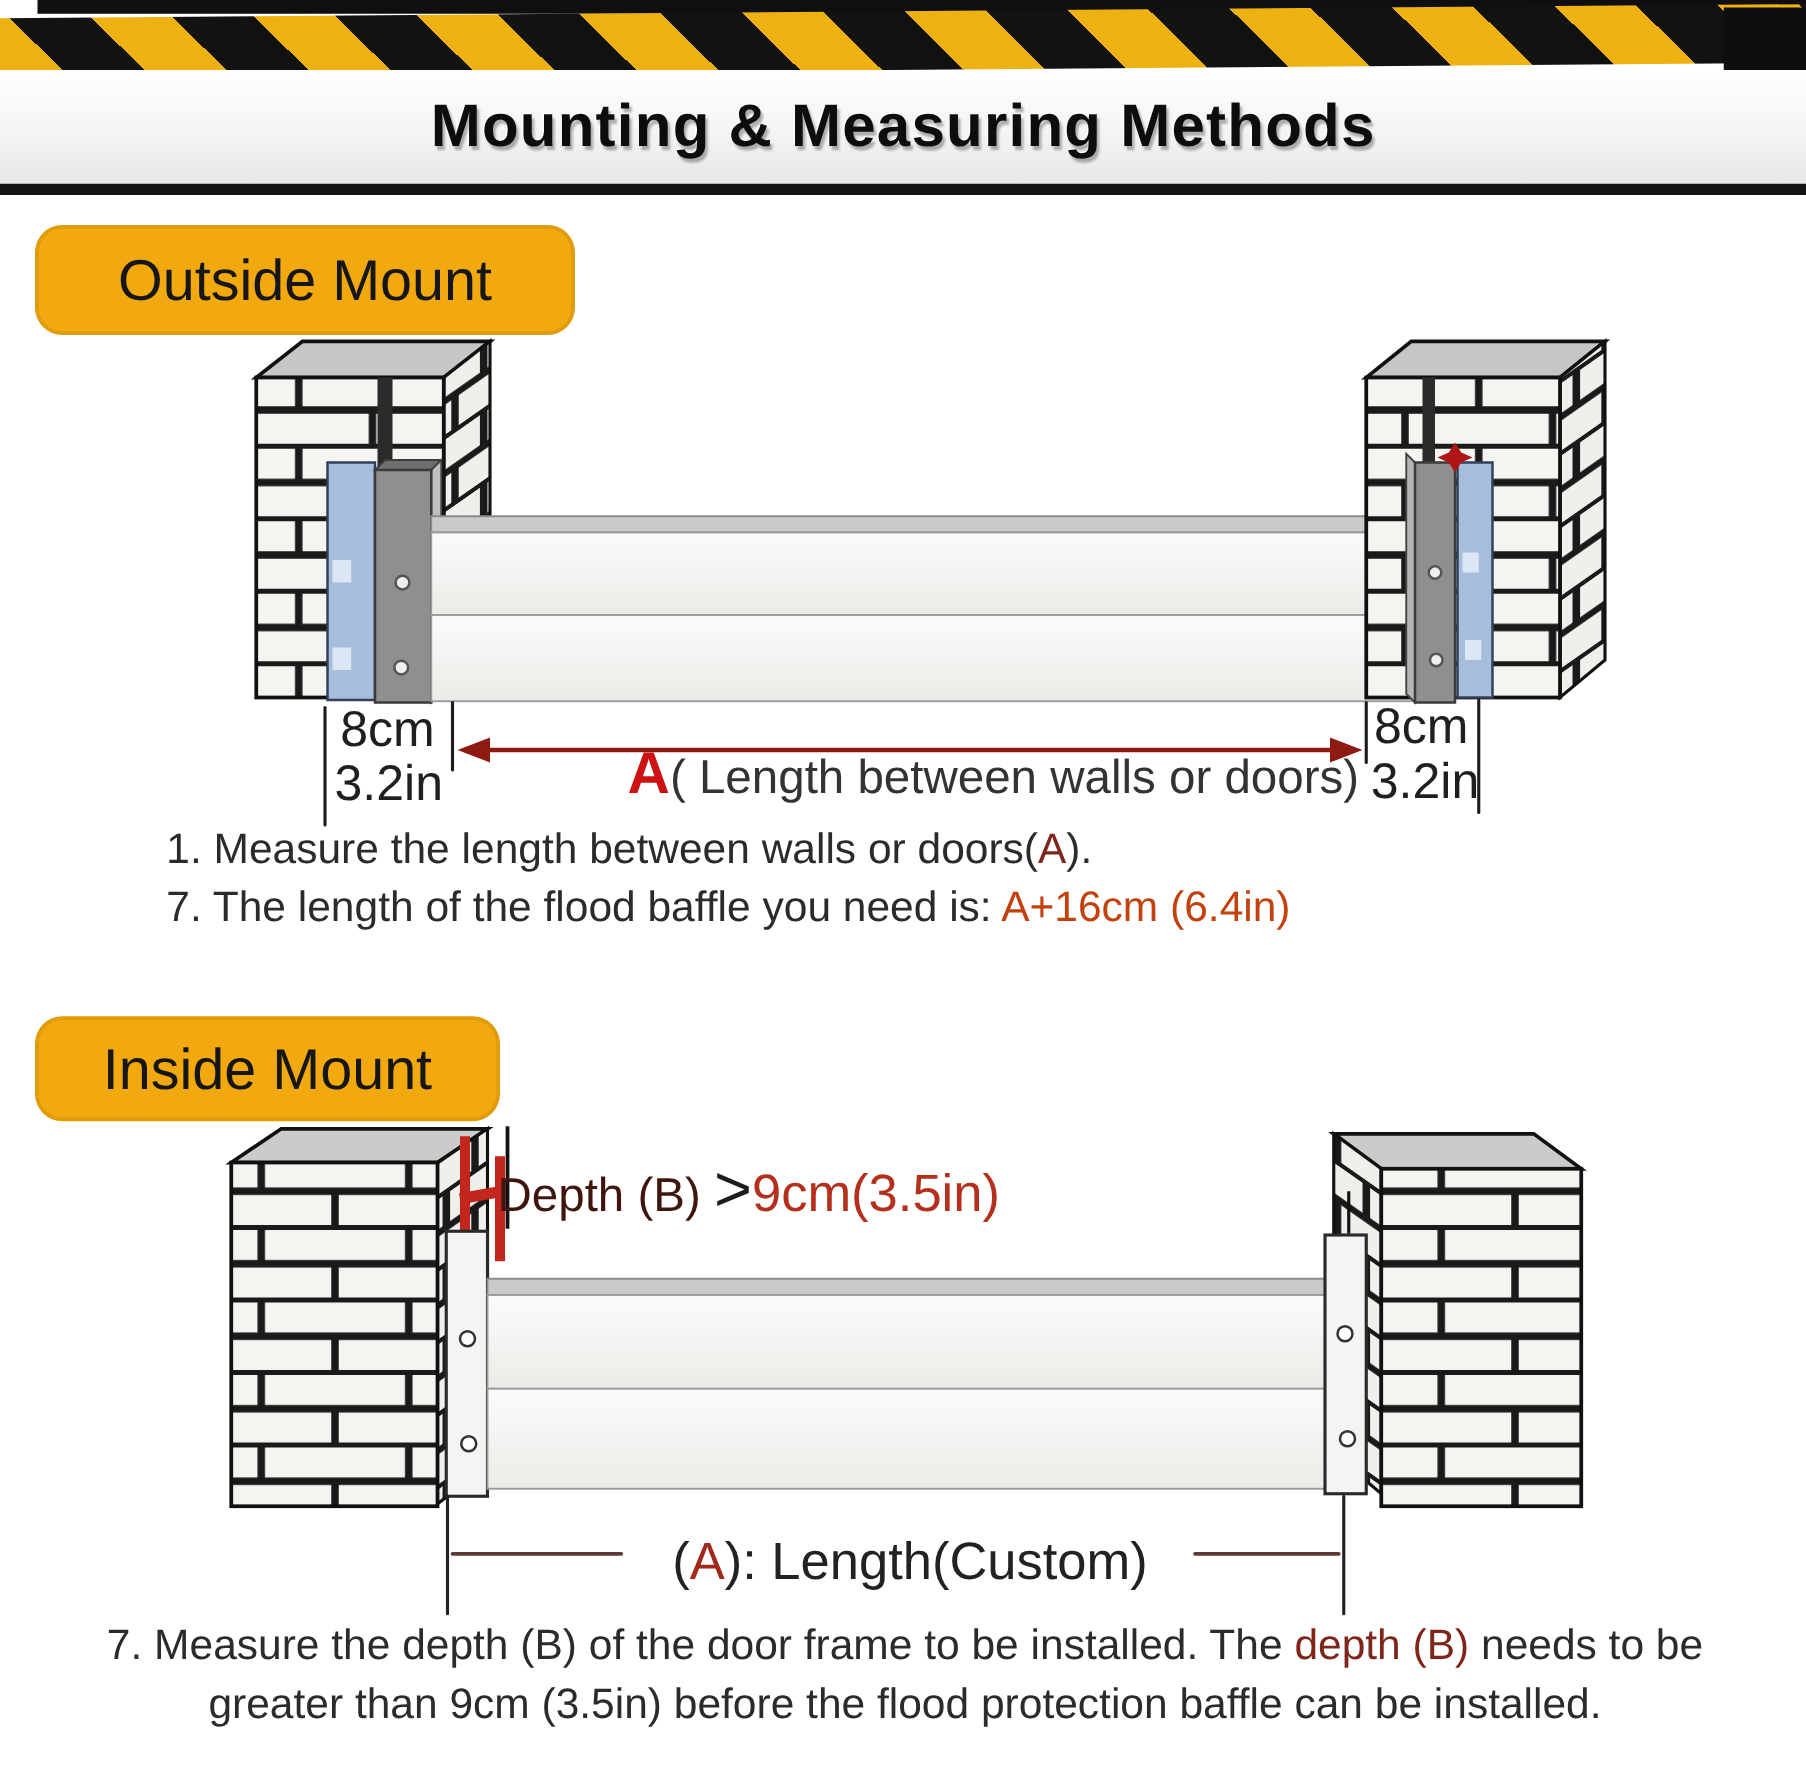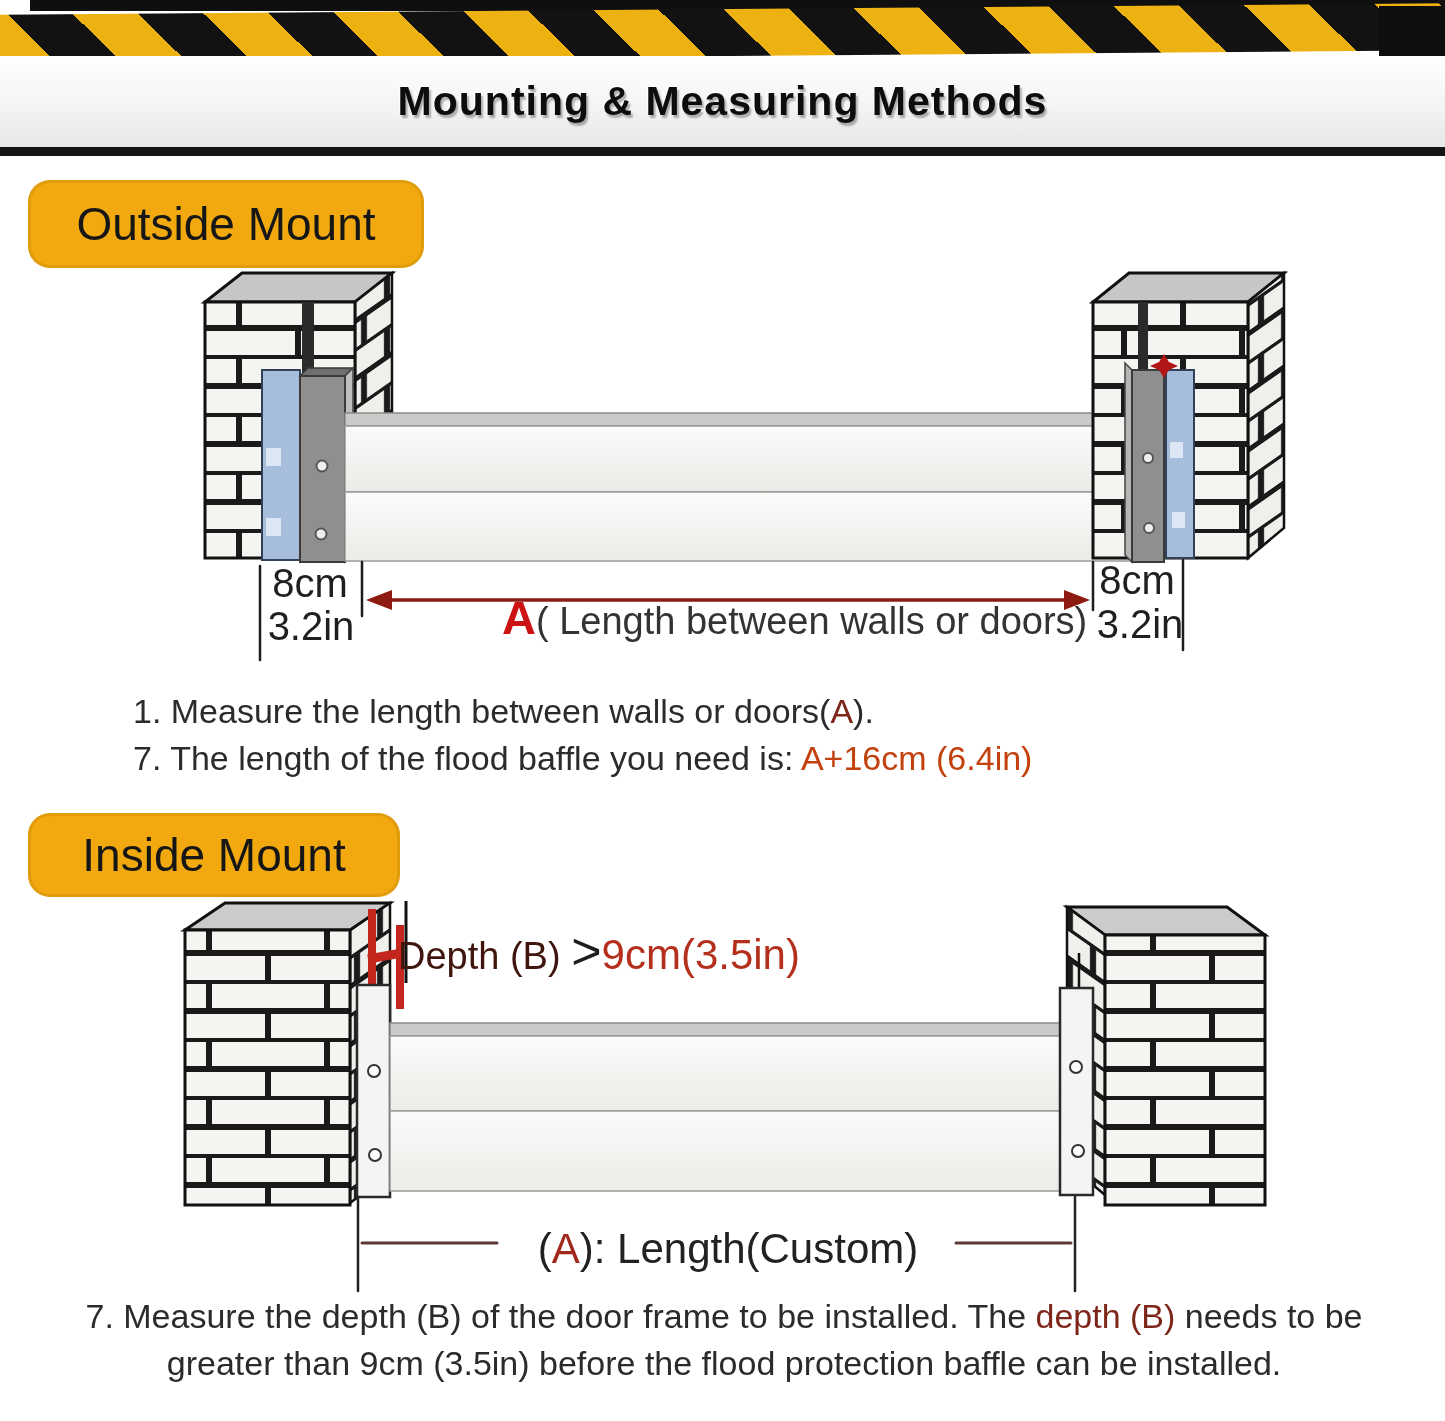--- a/index.html
+++ b/index.html
@@ -9,40 +9,40 @@
   
   .banner{position:absolute;left:0;top:0;width:1445px;height:158px;overflow:hidden;}
   .top-black-strip{position:absolute;left:30px;right:0;top:0;height:11px;background:#0f0f0f;}
   .hazard-tape{position:absolute;left:-10px;right:-10px;top:9px;height:47px;
         background:repeating-linear-gradient(45deg,#EDB111 0 46px,#121212 46px 92px);
         transform:rotate(-0.45deg);}
   .tape-end-black{position:absolute;right:0;top:6px;width:66px;height:50px;background:#0e0e0e;}
   .title-band{position:absolute;left:0;right:0;top:56px;height:91px;
         background:linear-gradient(180deg,#ffffff 0%,#f4f4f4 55%,#e7e7e7 100%);
         display:flex;align-items:center;justify-content:center;}
-  .page-title{font-size:41px;font-weight:700;letter-spacing:1px;color:#0d0d0d;
+  .page-title{font-size:48px;font-weight:700;letter-spacing:1px;color:#0d0d0d;
         text-shadow:2px 3px 2px rgba(0,0,0,0.30), -1px -1px 0 #ffffff;}
   .black-bar{position:absolute;left:0;right:0;top:147px;height:9px;background:#141414;}
 
   
   .badge{position:absolute;background:#F1A90F;border-radius:22px;
         display:flex;align-items:center;justify-content:center;
         font-size:46px;color:#161616;box-shadow:inset 0 0 0 3px rgba(180,120,0,0.25);}
-  .badge-outside{left:28px;top:180px;width:396px;height:88px;}
+  .badge-outside{left:28px;top:180px;width:432px;height:88px;}
   .badge-inside{left:28px;top:813px;width:372px;height:84px;}
 
   
   .diagram{position:absolute;}
   .diagram-outside{left:180px;top:270px;width:1140px;height:405px;}
   .diagram-inside{left:150px;top:895px;width:1180px;height:400px;}
   svg text{font-family:"Liberation Sans","DejaVu Sans",sans-serif;}
 
   
   .steps{position:absolute;font-size:34px;line-height:47px;color:#2b2b2b;}
-  .steps-outside{left:133px;top:688px;width:1270px;}
+  .steps-outside{left:133px;top:656px;width:1270px;}
   .steps-inside{left:40px;top:1284px;width:1368px;}
   .steps-inside .step-1{margin-left:55px;}
   .steps-inside .step-2{margin-top:9px;text-align:center;}
   .hl-red{color:#c2410c;}
   .hl-maroon{color:#7E2619;}
 </style>
 </head>
 <body>
 
 <div class="page">

